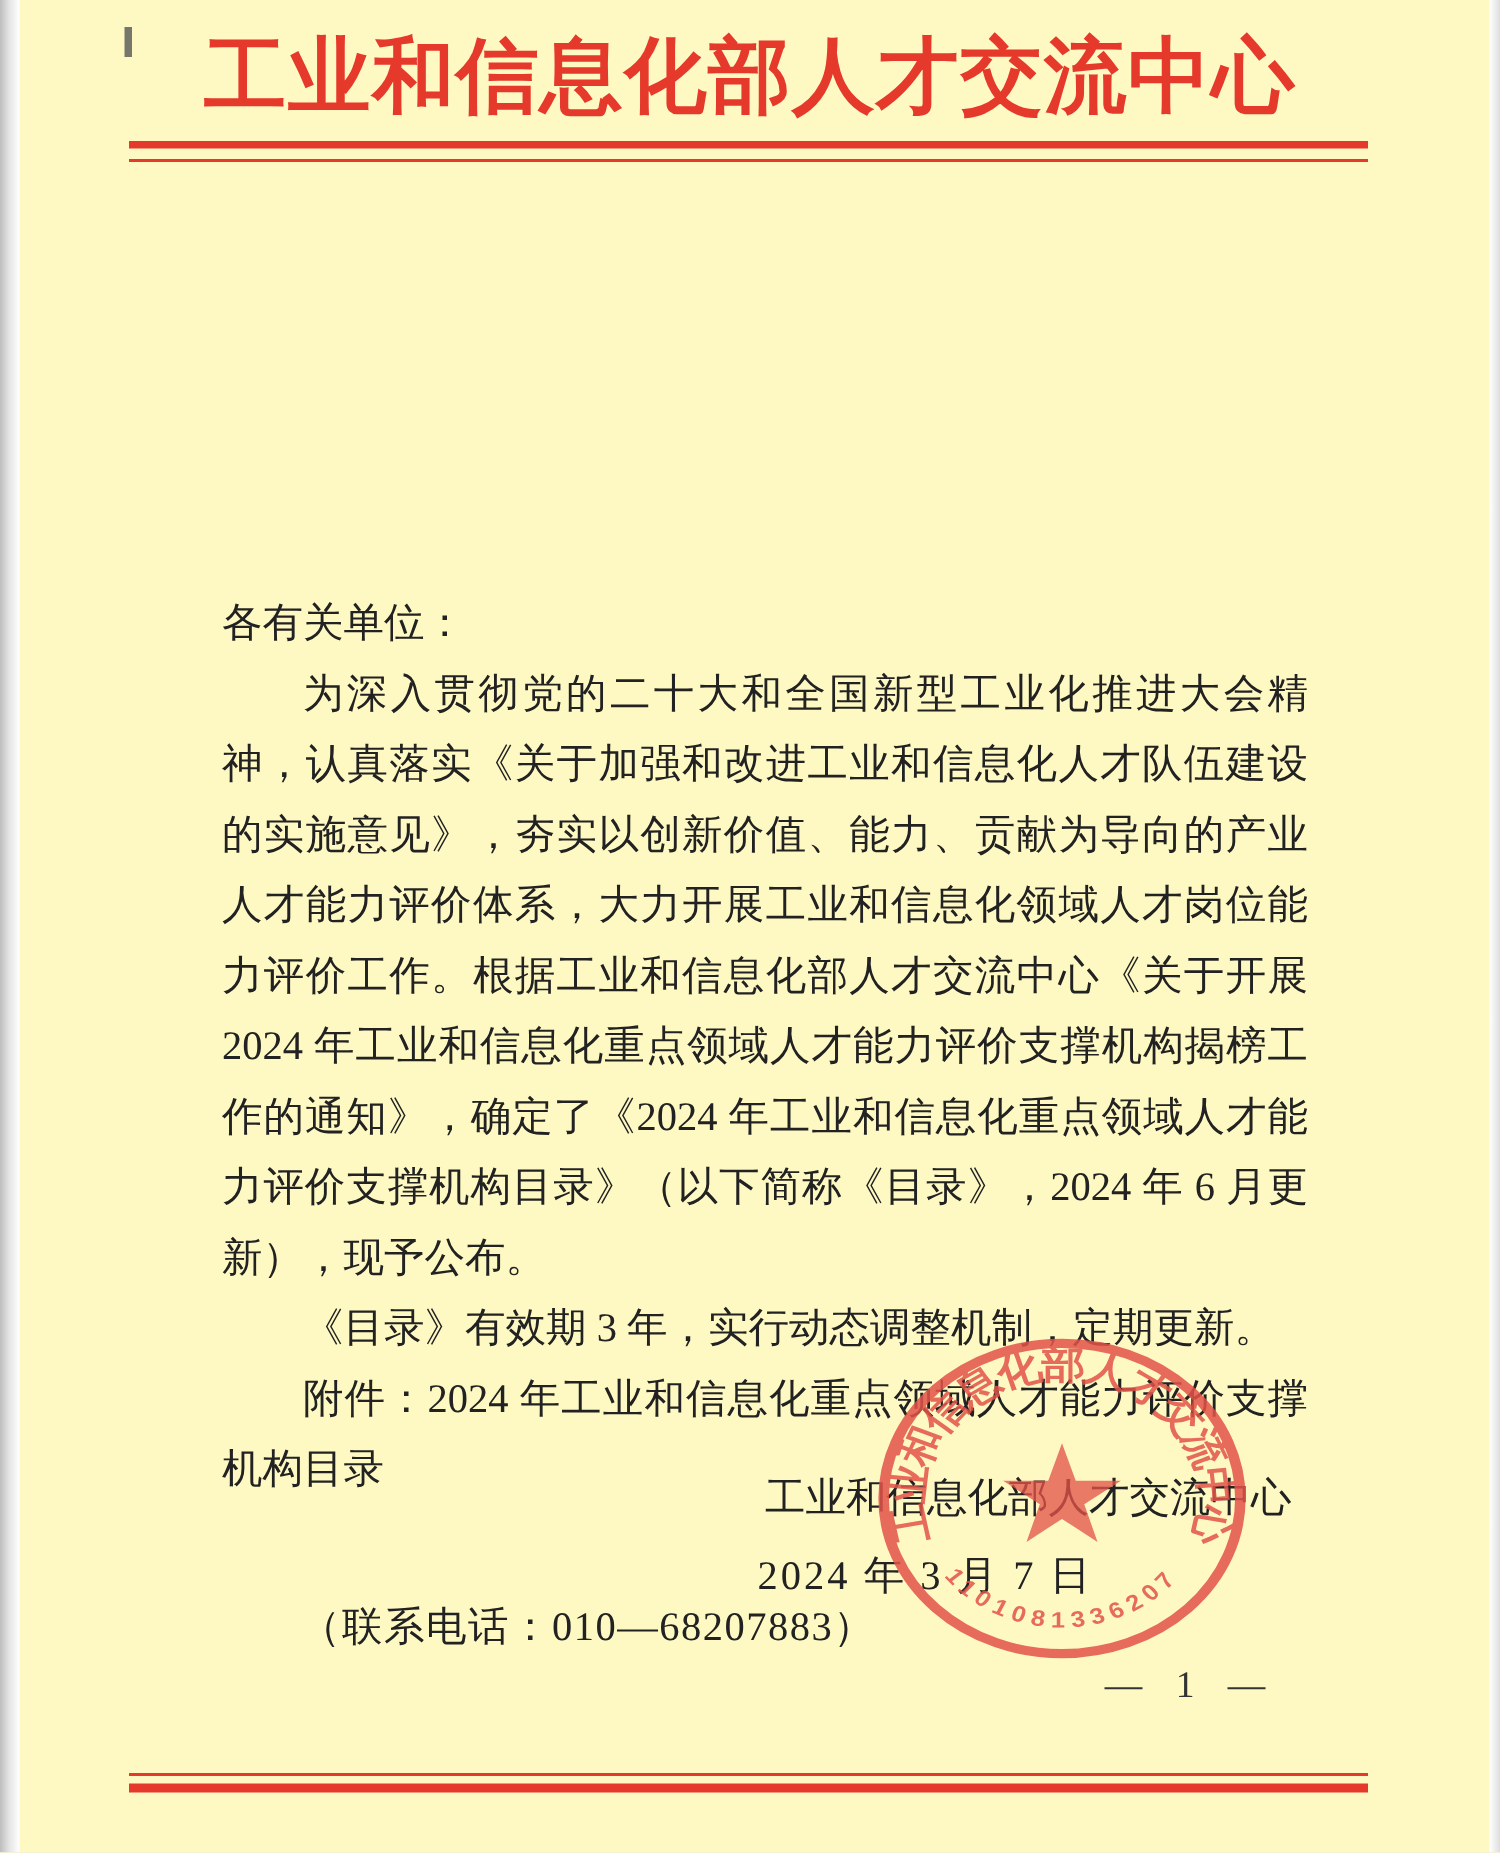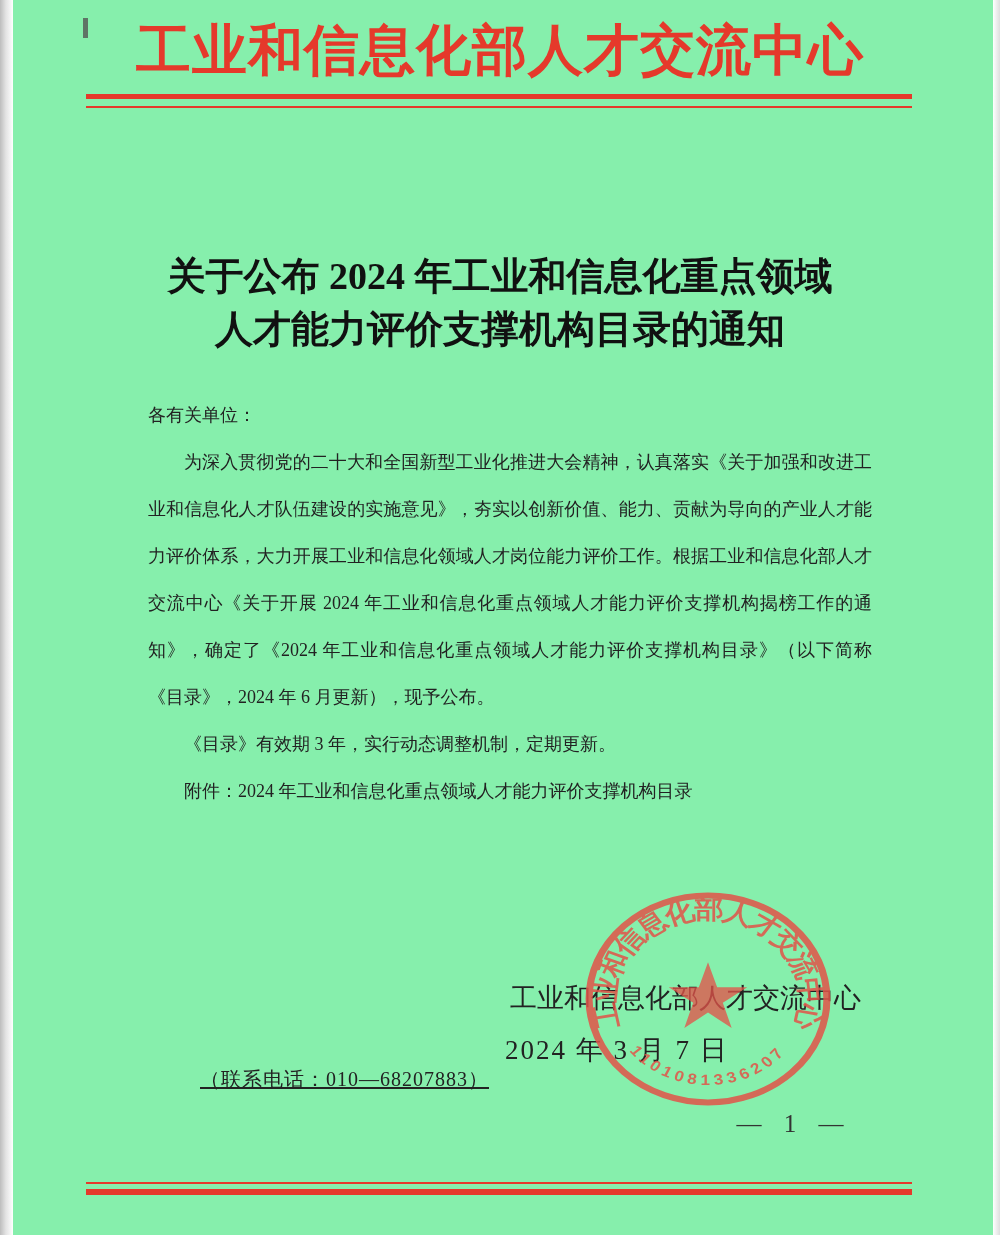--- a/index.html
+++ b/index.html
@@ -1,21 +1,21 @@
 <!DOCTYPE html>
 <html><head>
 <meta charset="utf-8">
 <style>
   html, body { margin: 0; padding: 0; background: #ececec; }
   .page {
     position: relative;
     width: 1000px;
     height: 1235px;
     margin: 0 auto;
-    background: #86efac;
+    background: #fef9c3;
     font-family: "Liberation Serif", "DejaVu Serif", serif;
     color: #222222;
     overflow: hidden;
   }
   .scan-edge-left {
     position: absolute; left: 0; top: 0; bottom: 0; width: 13px;
     background: linear-gradient(to right, #bdbdbd, #e3e3e3 45%, #ffffff);
   }
   .scan-edge-right {
     position: absolute; right: 0; top: 0; bottom: 0; width: 7px;
@@ -43,37 +43,37 @@
     white-space: nowrap;
   }
   .doc-title {
     position: absolute; top: 250px; left: 0; width: 100%;
     text-align: center;
     font-size: 38px; font-weight: bold; line-height: 53px;
     color: #111;
   }
   .body-text {
     position: absolute; top: 392px; left: 148px; width: 724px;
-    font-size: 18px; line-height: 47px;
+    font-size: 27px; line-height: 47px;
     text-align: justify;
   }
   .body-text p { margin: 0; }
   .indent { text-indent: 2em; }
   .attachment { margin-top: 38px; }
   .sig-org {
     position: absolute; top: 980px; left: 510px; width: 350px;
     text-align: center; font-size: 27px; white-space: nowrap;
   }
   .sig-date {
     position: absolute; top: 1032px; left: 505px; width: 350px;
     font-size: 27px; letter-spacing: 2px; white-space: nowrap;
   }
   .contact {
     position: absolute; top: 1066px; left: 200px;
-    font-size: 20px; letter-spacing: 1px; white-space: nowrap; text-decoration: underline;
+    font-size: 27px; letter-spacing: 1px; white-space: nowrap;
   }
   .page-number {
     position: absolute; top: 1110px; left: 710px; width: 160px;
     text-align: center; font-size: 25px; word-spacing: 16px;
     color: #333;
   }
   .seal {
     position: absolute; left: 577px; top: 885px;
     width: 262px; height: 228px;
     opacity: 0.85;
@@ -100,24 +100,20 @@
   <div class="scan-edge-left"></div>
   <div class="scan-edge-right"></div>
   <div class="scan-artifact"></div>
 
   <div class="org-title">工业和信息化部人才交流中心</div>
 
   <div class="rule rule-top-thick"></div>
   <div class="rule rule-top-thin"></div>
 
 
-  <div class="doc-title">
-    <div>关于公布 2024 年工业和信息化重点领域</div>
-    <div>人才能力评价支撑机构目录的通知</div>
-  </div>
 
   <div class="body-text">
     <p class="salutation">各有关单位：</p>
     <p class="indent">为深入贯彻党的二十大和全国新型工业化推进大会精神，认真落实《关于加强和改进工业和信息化人才队伍建设的实施意见》，夯实以创新价值、能力、贡献为导向的产业人才能力评价体系，大力开展工业和信息化领域人才岗位能力评价工作。根据工业和信息化部人才交流中心《关于开展 2024 年工业和信息化重点领域人才能力评价支撑机构揭榜工作的通知》，确定了《2024 年工业和信息化重点领域人才能力评价支撑机构目录》（以下简称《目录》，2024 年 6 月更新），现予公布。</p>
     <p class="indent">《目录》有效期 3 年，实行动态调整机制，定期更新。</p>
     <p class="indent attachment">附件：2024 年工业和信息化重点领域人才能力评价支撑机构目录</p>
   </div>
 
   <div class="sig-org">工业和信息化部人才交流中心</div>
   <div class="sig-date">2024 年 3 月 7 日</div>

